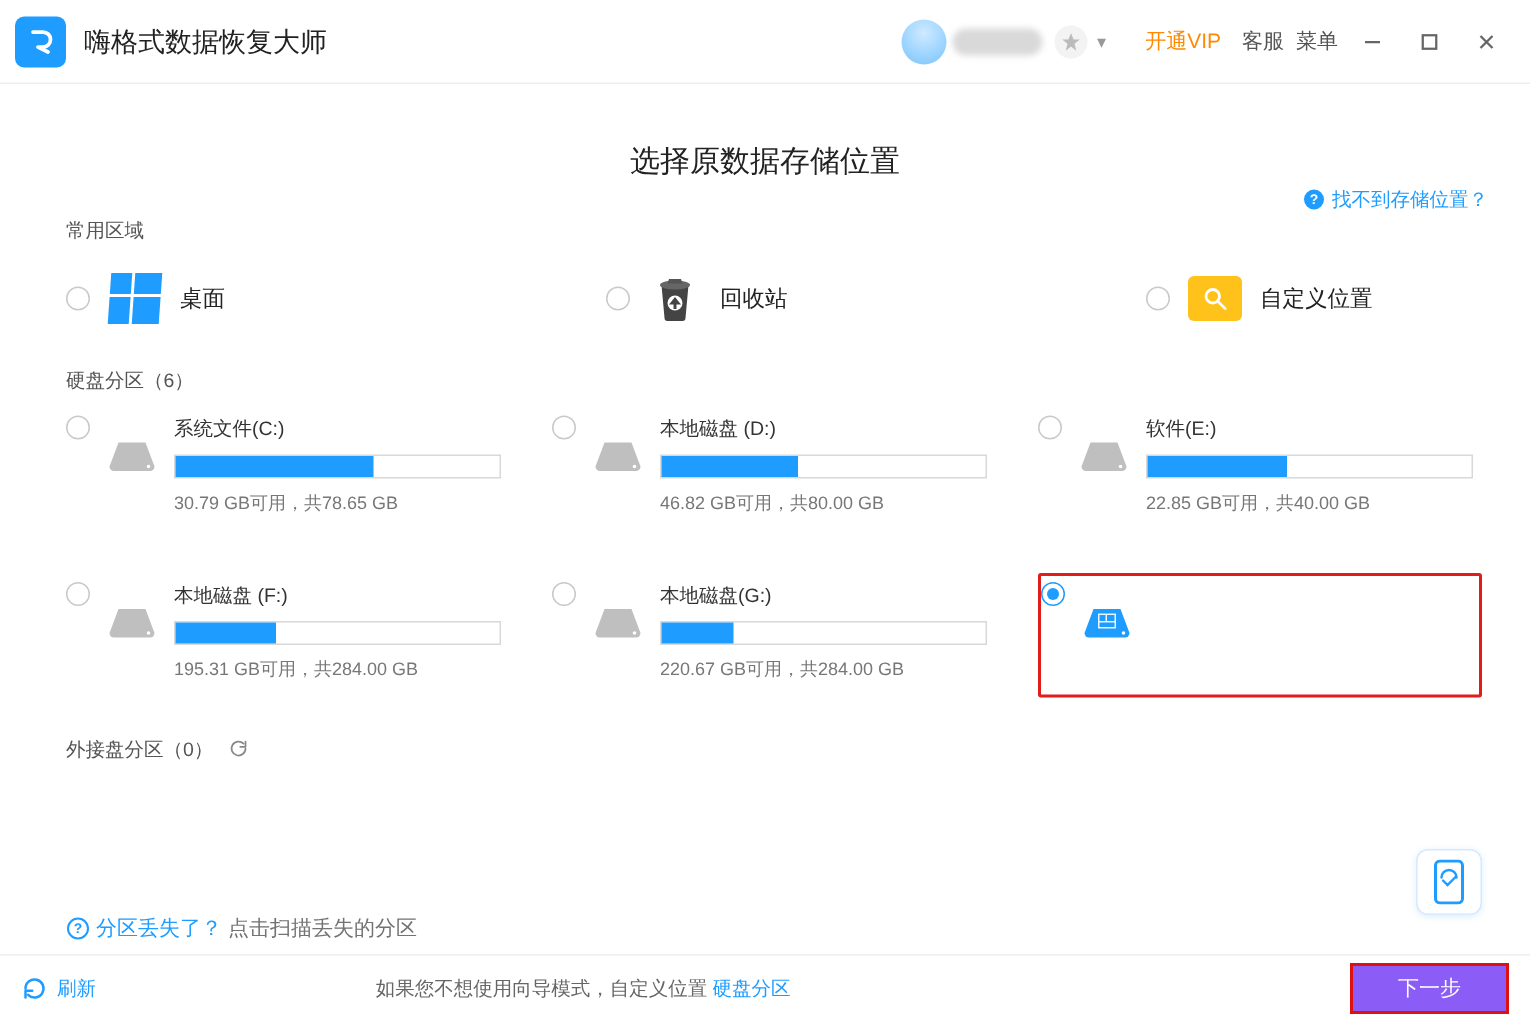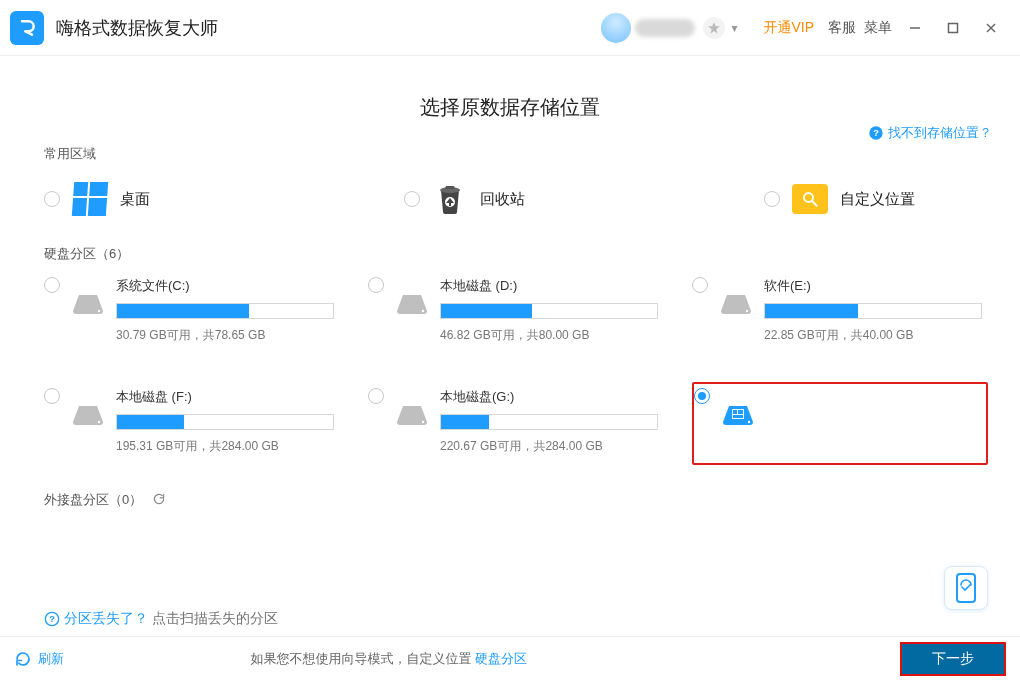--- a/index.html
+++ b/index.html
@@ -67,21 +67,21 @@
   .lost-partition .hint { color:#737373;text-align:right;}
 
   
   .float-btn { position:absolute; right:32px; bottom: 26px; width:44px; height:44px; border:1px solid #d6e9ff; border-radius:8px; background:#fff; display:flex; align-items:center; justify-content:center; cursor:pointer; box-shadow: 0 1px 4px rgba(30,156,255,0.15); }
 
   
   .bottombar { height: 44px; border-top: 1px solid #eee; display:flex; align-items:center; padding: 0 14px; font-size:13px;}
   .refresh-btn { color:#1e9cff; display:flex; align-items:center; gap:6px; cursor:pointer; }
   .mode-hint { margin:auto; color:#666; }
   .mode-hint a { color:#1e9cff; cursor:pointer;}
-  .next-btn { margin-left:auto; background:#0369a1; color:#fff; border:2px solid #d11; padding: 6px 30px; font-size:14px; cursor:pointer; }
+  .next-btn { margin-left:auto; background:#8b5cf6; color:#fff; border:2px solid #d11; padding: 6px 30px; font-size:14px; cursor:pointer; }
 </style>
 </head>
 <body>
 
 <div class="titlebar">
   <div class="logo-box">
     <svg width="20" height="20" viewBox="0 0 24 24">
       <path d="M6 4 h8 a6 6 0 0 1 0 12 L10 16 l8 4" fill="none" stroke="#fff" stroke-width="3" stroke-linecap="round" stroke-linejoin="round"></path>
     </svg>
   </div>

